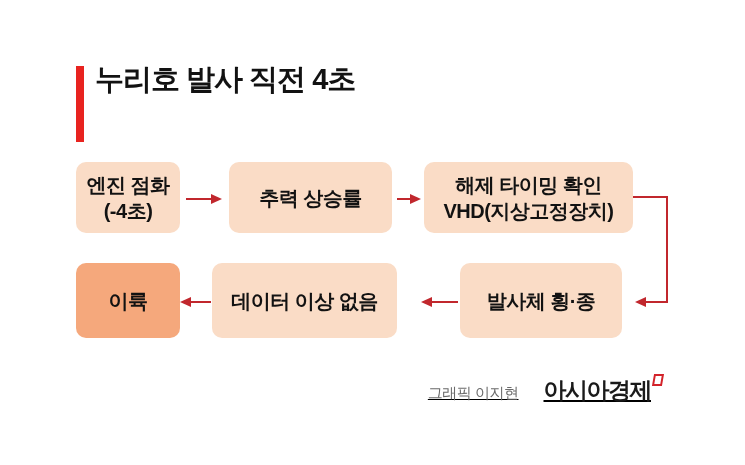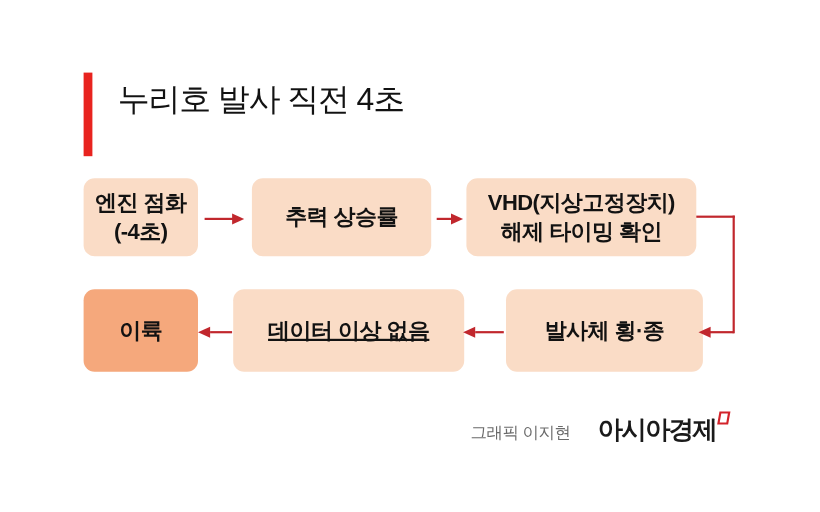--- a/index.html
+++ b/index.html
@@ -17,56 +17,56 @@
   .canvas{
     position:relative;width:745px;height:465px;background:#ffffff;
     overflow:hidden;
   }
   
   .accent-bar{
     position:absolute;left:76px;top:66px;width:8px;height:76px;
     background:var(--accent-red);
   }
   .title{
-    position:absolute;left:95px;top:60px;margin:12px;
-    font-size:29px;line-height:39px;font-weight:400;
+    position:absolute;left:95px;top:60px;margin:0;
+    font-size:29px;line-height:39px;font-weight:700;
     letter-spacing:-1px;color:var(--text-dark);white-space:nowrap;
   }
   
   .box{
     position:absolute;border-radius:10px;background:var(--box-fill);
     display:flex;flex-direction:column;align-items:center;justify-content:center;
     color:var(--text-dark);font-size:20px;font-weight:600;line-height:26px;
     letter-spacing:-0.5px;text-align:right;white-space:nowrap;
   }
   .box-a{left:76px;top:162px;width:104px;height:71px;}
   .box-b{left:229px;top:162px;width:163px;height:71px;}
   .box-c{left:424px;top:162px;width:209px;height:71px;}
-  .box-f{left:460px;top:263px;width:179px;height:75px;}
-  .box-e{left:212px;top:263px;width:210px;height:75px;text-decoration:underline;}
+  .box-f{left:460px;top:263px;width:162px;height:75px;}
+  .box-e{left:212px;top:263px;width:185px;height:75px;}
   .box-d{
     left:76px;top:263px;width:104px;height:75px;
     background:var(--box-fill-emphasis);font-size:20px;font-weight:700;
   }
   
   .shaft{position:absolute;background:var(--arrow-red);}
   .head-right{
     position:absolute;width:0;height:0;
     border-left:11px solid var(--arrow-red);
     border-top:5px solid transparent;border-bottom:5px solid transparent;
   }
   .head-left{
     position:absolute;width:0;height:0;
     border-right:11px solid var(--arrow-red);
     border-top:5px solid transparent;border-bottom:5px solid transparent;
   }
   
   .credit{
     position:absolute;top:374px;right:82px;
-    display:flex;align-items:baseline;gap:11px;white-space:nowrap;
+    display:flex;align-items:baseline;gap:11px;white-space:nowrap;text-decoration:underline;
   }
   .credit-name{font-size:15px;color:var(--credit-gray);letter-spacing:-0.5px;}
   .logo{
     font-size:23px;font-weight:700;color:var(--logo-black);
     letter-spacing:-1.5px;position:relative;margin-left:14px;
   }
   .logo-mark{
     display:inline-block;width:6px;height:8px;
     border:2px solid var(--logo-mark-red);
     transform:skewX(-10deg);
@@ -84,22 +84,22 @@
   </h1>
 
   <div class="box box-a">
     <span>엔진 점화</span>
     <span>(-4초)</span>
   </div>
   <div class="box box-b">
     <span>추력 상승률</span>
   </div>
   <div class="box box-c">
+    <span>해제 타이밍 확인</span>
     <span>VHD(지상고정장치)</span>
-    <span>해제 타이밍 확인</span>
   </div>
 
   <div class="box box-f">
     <span>발사체 횡·종</span>
   </div>
   <div class="box box-e">
     <span>데이터 이상 없음</span>
   </div>
   <div class="box box-d">
     <span>이륙</span>

